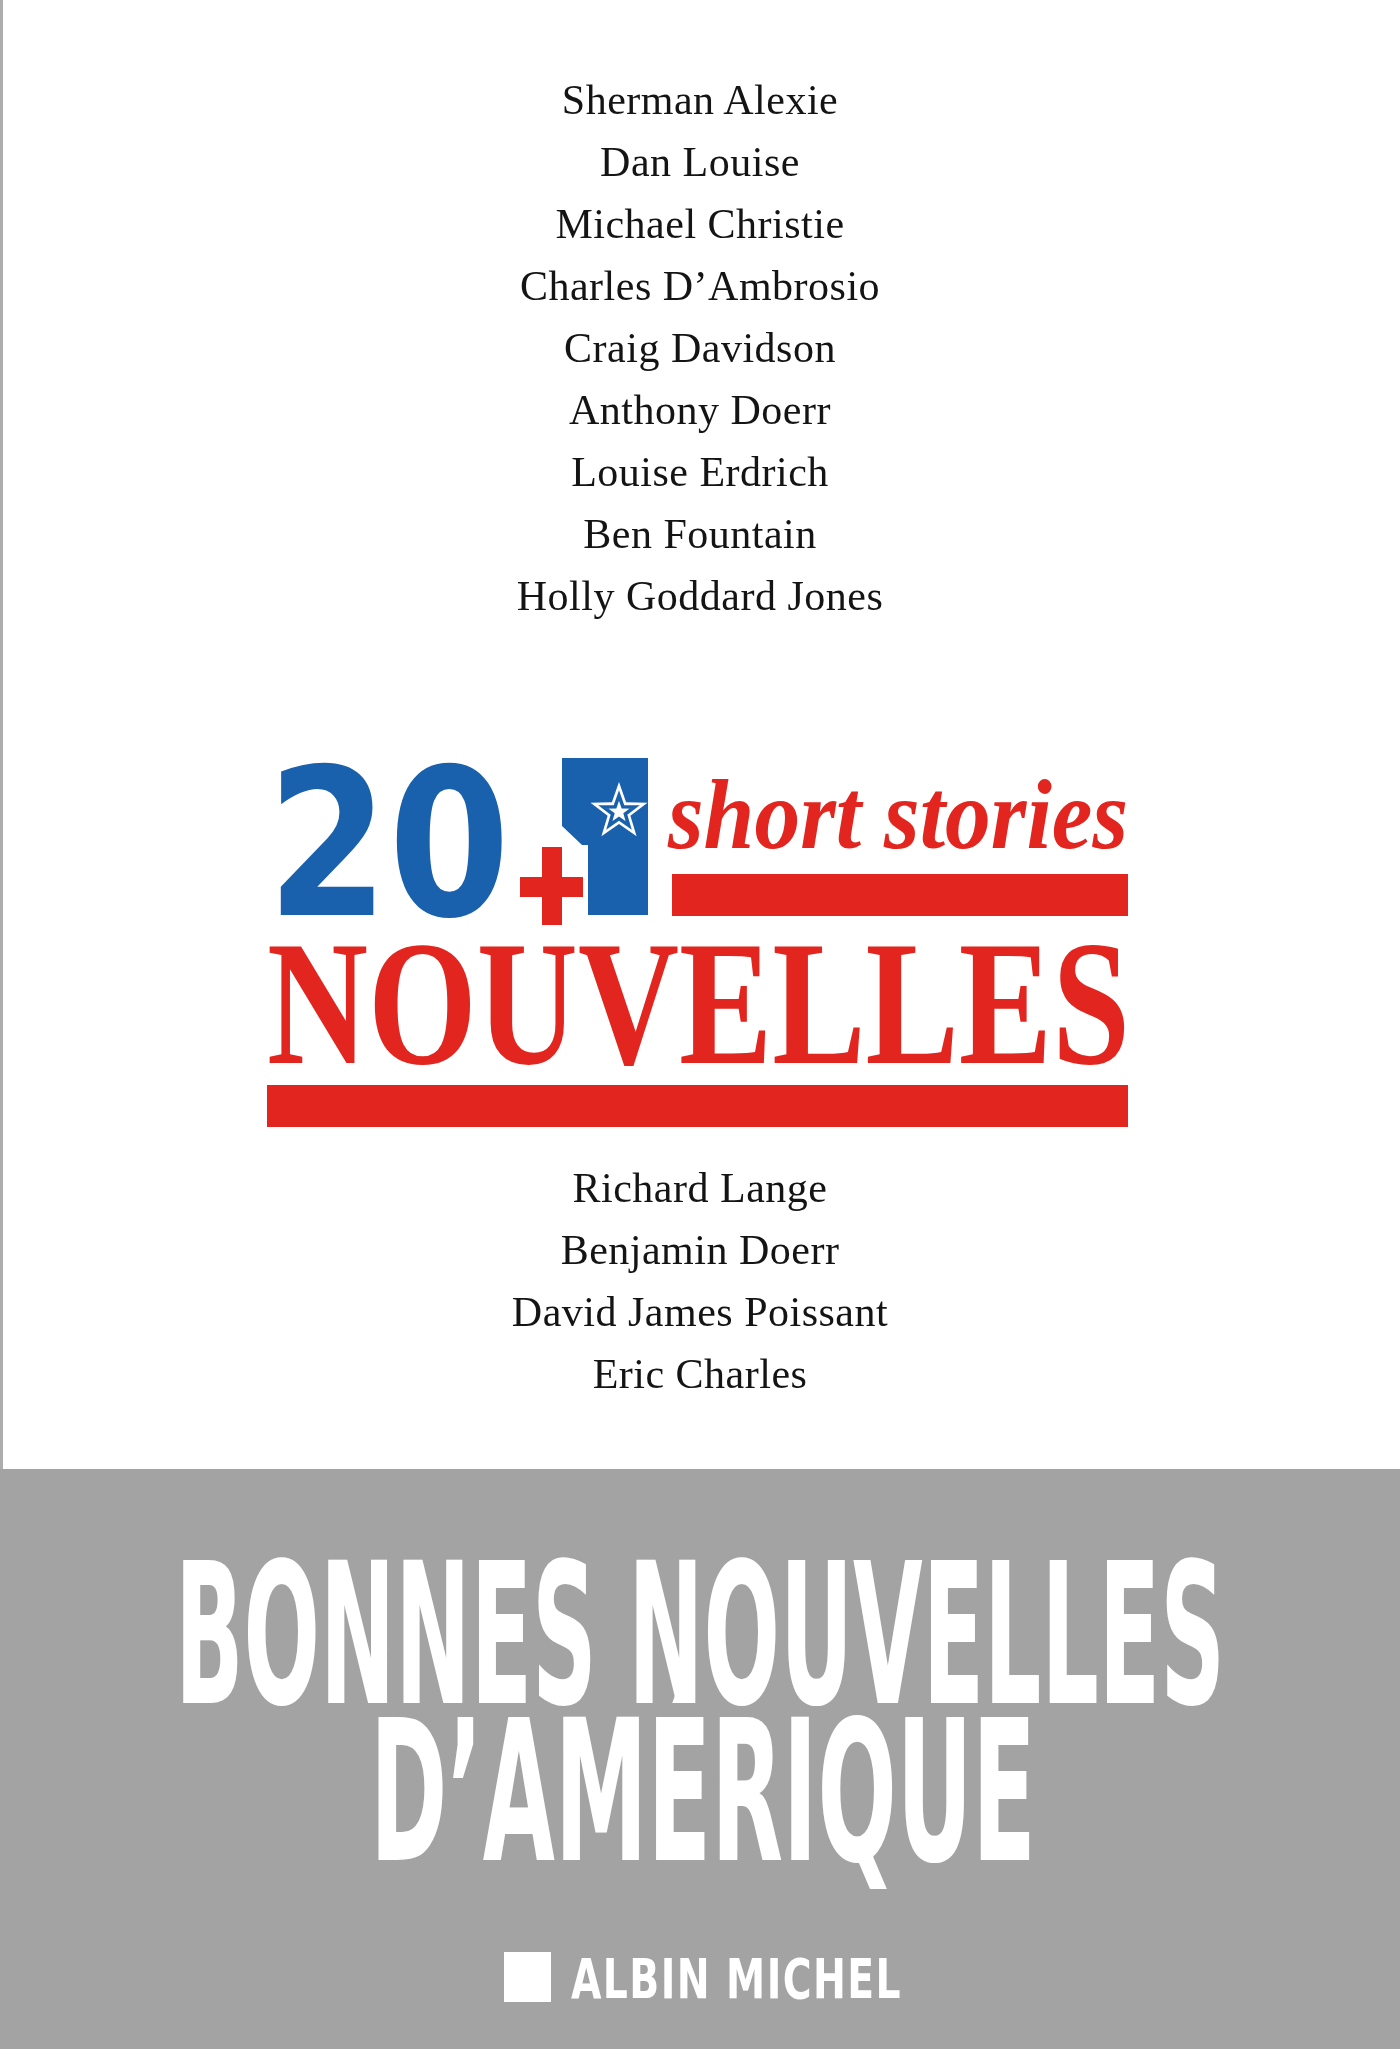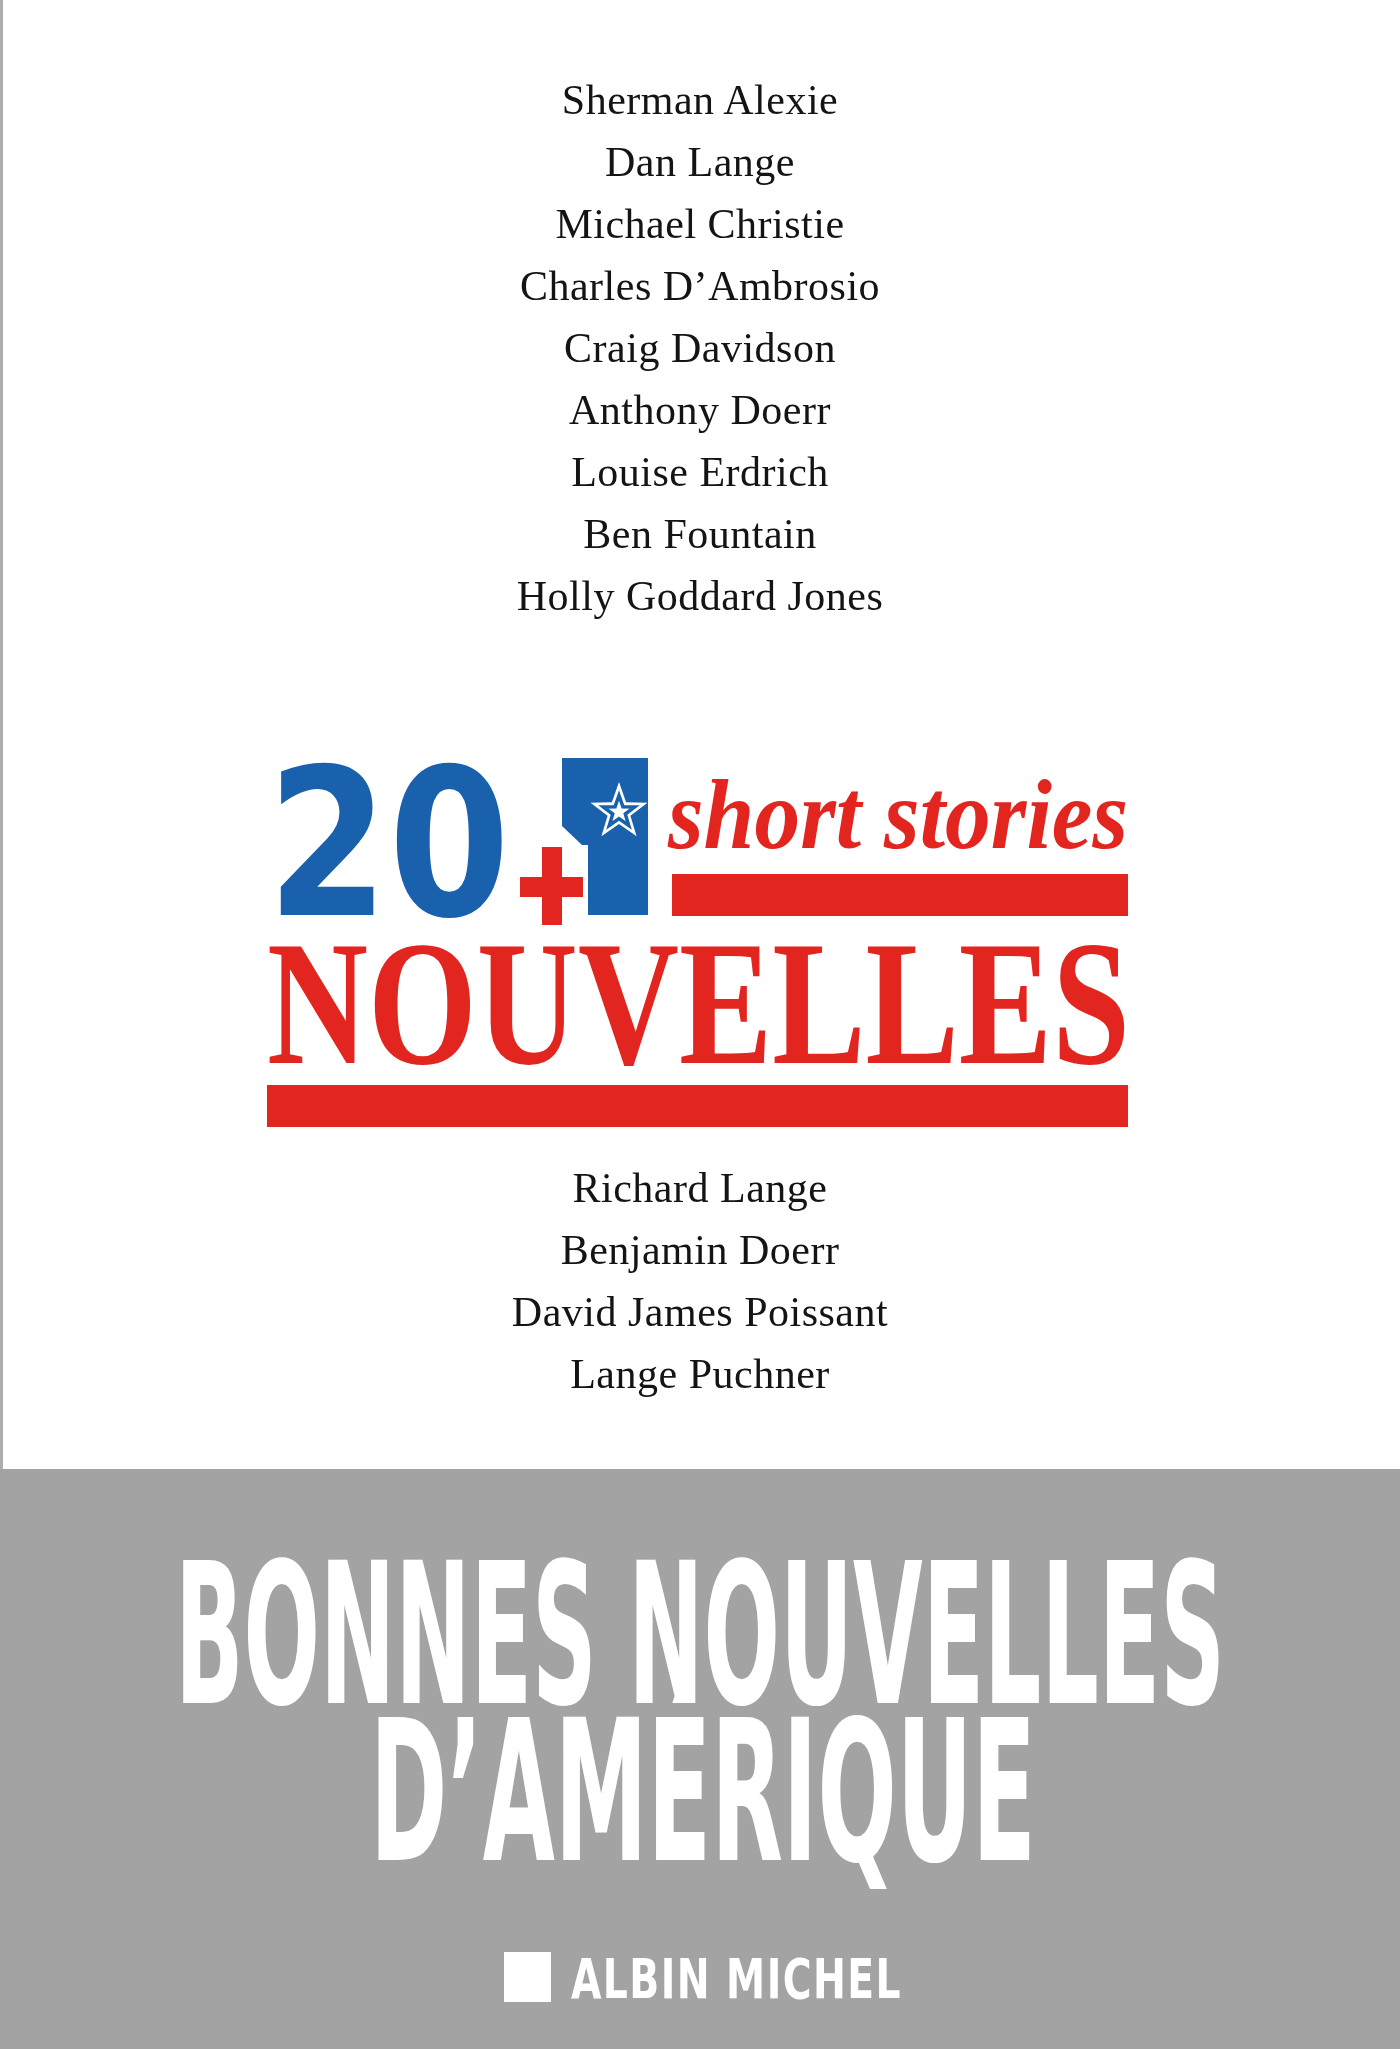--- a/index.html
+++ b/index.html
@@ -34,21 +34,21 @@
 </style>
 </head>
 <body>
 
 <div class="page">
 
   <div class="scan-edge"></div>
 
   <div class="authors authors-top" style="color: rgb(20, 20, 20);">
     <div>Sherman Alexie</div>
-    <div>Dan Lange</div>
+    <div>Dan Louise</div>
     <div>Michael Christie</div>
     <div>Charles D’Ambrosio</div>
     <div>Craig Davidson</div>
     <div>Anthony Doerr</div>
     <div>Louise Erdrich</div>
     <div>Ben Fountain</div>
     <div>Holly Goddard Jones</div>
   </div>
 
   <div class="logo">
@@ -77,21 +77,21 @@
         <text x="77" y="313" font-family="Liberation Serif, serif" font-weight="bold" font-size="178" textLength="863" lengthAdjust="spacingAndGlyphs">NOUVELLES</text>
         <rect x="77" y="335" width="861" height="42"></rect>
       </g>
     </svg>
   </div>
 
   <div class="authors authors-bottom" style="color: rgb(20, 20, 20);">
     <div>Richard Lange</div>
     <div>Benjamin Doerr</div>
     <div>David James Poissant</div>
-    <div>Lange Puchner</div>
+    <div>Eric Charles</div>
   </div>
 
   <div class="banner" style="background-color: #a3a3a3;">
     <svg width="1400" height="580" viewBox="0 0 1400 580" xmlns="http://www.w3.org/2000/svg">
       <g fill="#ffffff">
         <text x="700" y="234" text-anchor="middle" font-family="DejaVu Sans, sans-serif" font-weight="bold" font-size="196" textLength="1050" lengthAdjust="spacingAndGlyphs">BONNES NOUVELLES</text>
         <text x="703" y="391" text-anchor="middle" font-family="DejaVu Sans, sans-serif" font-weight="bold" font-size="196" textLength="666" lengthAdjust="spacingAndGlyphs">D’AMÉRIQUE</text>
         <rect x="504" y="483" width="47" height="50"></rect>
         <text x="571" y="529" font-family="DejaVu Sans, sans-serif" font-weight="bold" font-size="56" letter-spacing="2" textLength="331" lengthAdjust="spacingAndGlyphs">ALBIN MICHEL</text>
       </g>

